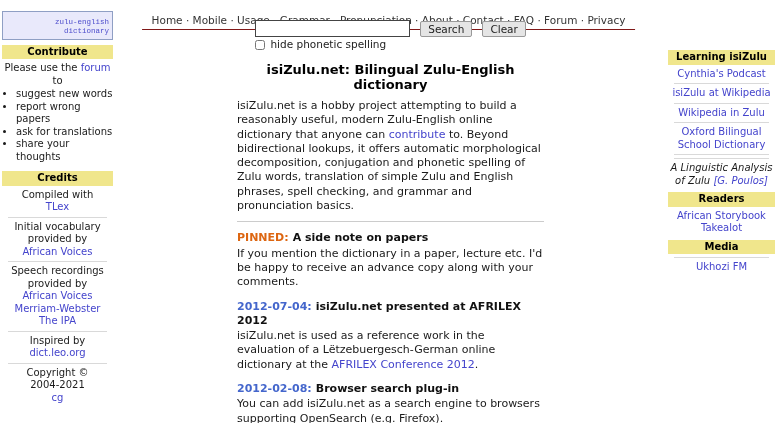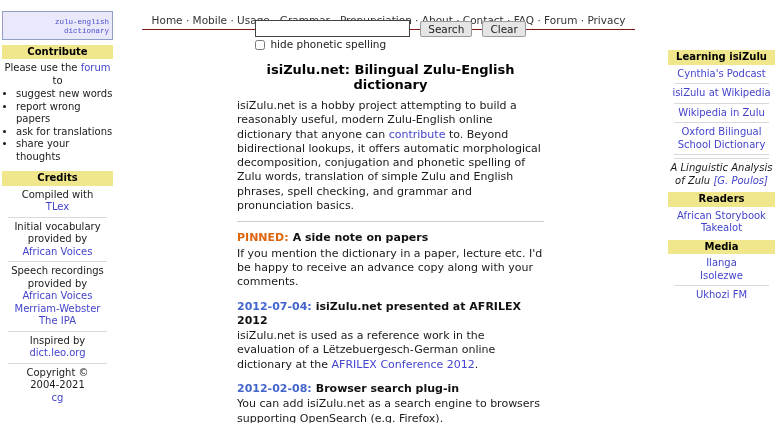--- a/index.html
+++ b/index.html
@@ -112,16 +112,15 @@
     <div class="side-divider"></div>
     <div class="side-group"><a class="lnk">Wikipedia in Zulu</a></div>
     <div class="side-divider"></div>
     <div class="side-group"><a class="lnk">Oxford Bilingual School Dictionary</a></div>
     <div class="side-divider"></div>
     <div class="side-divider"></div>
     <div class="side-group"><span class="it">A Linguistic Analysis of Zulu</span><span class="it"> </span><a class="lnk it">[G. Poulos]</a></div>
     <div class="side-header">Readers</div>
     <div class="side-group"><a class="lnk">African Storybook</a><br><a class="lnk">Takealot</a></div>
     <div class="side-header">Media</div>
-    <div class="side-group"><a class="lnk">Ilanga</a><br><a class="lnk">Isolezwe</a></div>
     <div class="side-divider"></div>
     <div class="side-group"><a class="lnk">Ukhozi FM</a></div>
   </div>
 
 </body></html>

